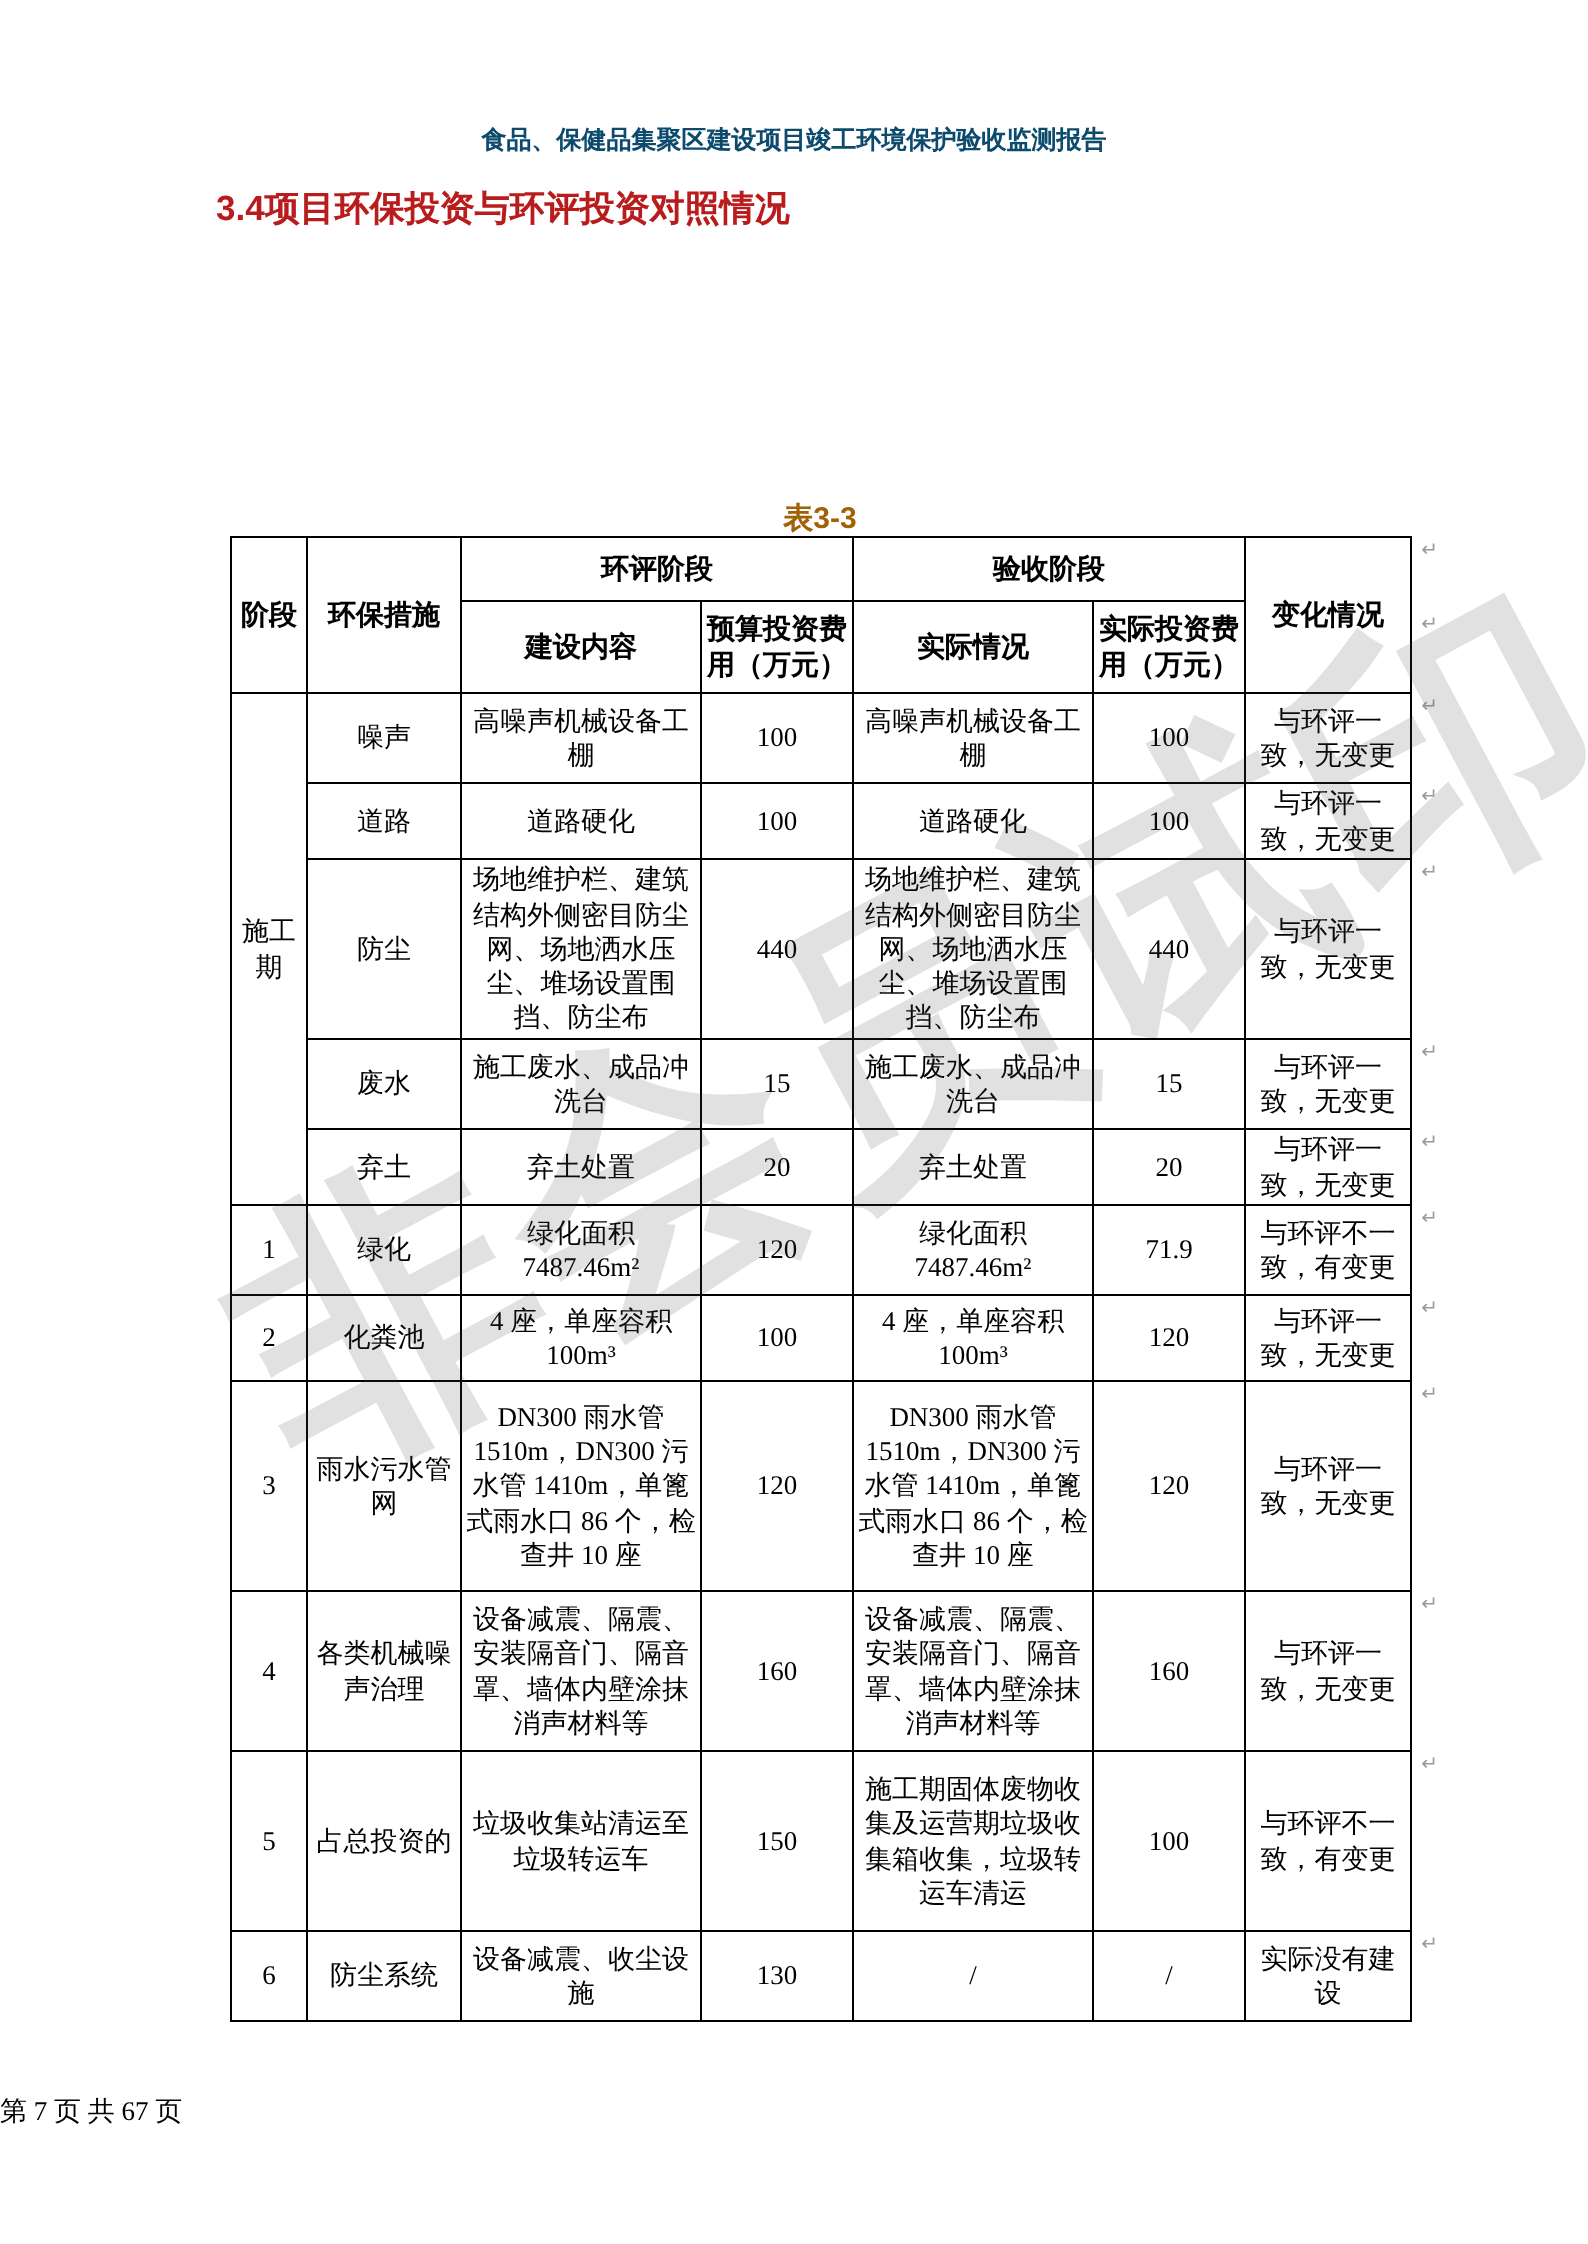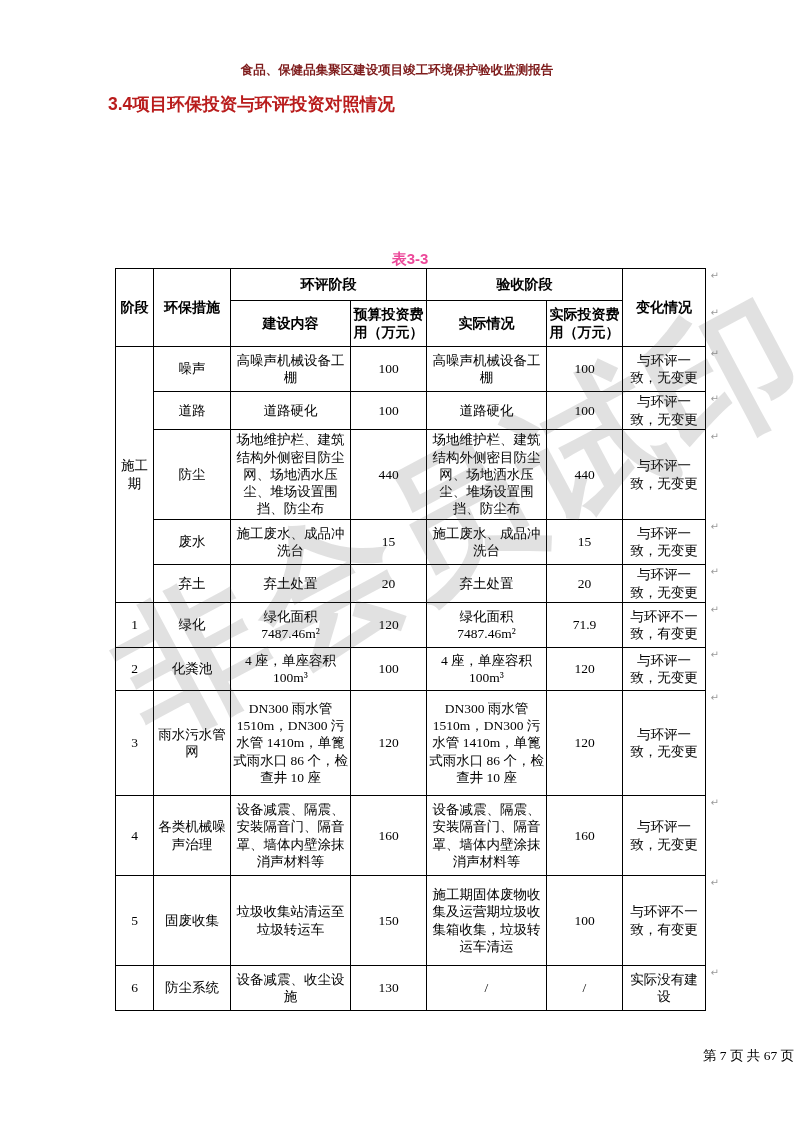--- a/index.html
+++ b/index.html
@@ -9,37 +9,37 @@
     background:#ffffff;
     outline:1px solid #e3e3e3;
     overflow:hidden;
     font-family:"Liberation Serif","DejaVu Serif",serif;
     color:#000;
   }
   .page-header{
     position:absolute;top:62px;left:0;width:100%;
     text-align:center;
     font-family:"Liberation Sans","DejaVu Sans",sans-serif;
-    font-weight:bold;font-size:12.5px;color:#7f1d1d;
+    font-weight:bold;font-size:12.5px;color:#0c4a6e;
   }
   .section-heading{
     position:absolute;top:92px;left:108px;width:620px;
     font-family:"Liberation Sans","DejaVu Sans",sans-serif;
     font-weight:bold;font-size:17.5px;color:#b91c1c;
   }
   .body-paragraph{
     position:absolute;top:124px;left:88px;width:624px;
     font-size:15.5px;line-height:33px;
     text-align:justify;text-indent:2em;color:#000;
   }
   .table-caption{
     position:absolute;top:250px;left:115px;width:590px;
     display:flex;justify-content:center;gap:30px;
     font-family:"Liberation Sans","DejaVu Sans",sans-serif;
-    font-weight:bold;font-size:15px;color:#ec4899;
+    font-weight:bold;font-size:15px;color:#a16207;
   }
   table.measures{
     position:absolute;top:268px;left:115px;
     width:590px;border-collapse:collapse;table-layout:fixed;
     font-size:13.5px;line-height:1.28;
   }
   table.measures th, table.measures td{
     border:1.5px solid #000;
     text-align:center;vertical-align:middle;
     padding:1px 2px;
@@ -61,21 +61,21 @@
     width:760px;height:160px;
     transform:rotate(-28deg);transform-origin:0 50%;
     font-family:"Liberation Sans","DejaVu Sans",sans-serif;
     font-weight:bold;font-size:148px;line-height:160px;
     letter-spacing:2px;white-space:nowrap;
     color:rgba(70,70,70,0.16);
     pointer-events:none;z-index:5;
   }
   .page-footer{
     position:absolute;top:1047px;left:0;width:100%;
-    text-align:right;font-size:13.5px;color:#000;
+    text-align:left;font-size:13.5px;color:#000;
   }
 </style>
 </head>
 <body>
 
 <div class="page">
 
   <div class="page-header">食品、保健品集聚区建设项目竣工环境保护验收监测报告</div>
 
   <div class="section-heading">3.4项目环保投资与环评投资对照情况</div>
@@ -183,21 +183,21 @@
         <td>4</td>
         <td>各类机械噪声治理</td>
         <td>设备减震、隔震、安装隔音门、隔音罩、墙体内壁涂抹消声材料等</td>
         <td>160</td>
         <td>设备减震、隔震、安装隔音门、隔音罩、墙体内壁涂抹消声材料等</td>
         <td>160</td>
         <td><span>与环评一致，无变更</span><span class="pmark">↵</span></td>
       </tr>
       <tr style="height:90px">
         <td>5</td>
-        <td>固废收集</td>
+        <td>占总投资的</td>
         <td>垃圾收集站清运至垃圾转运车</td>
         <td>150</td>
         <td>施工期固体废物收集及运营期垃圾收集箱收集，垃圾转运车清运</td>
         <td>100</td>
         <td><span>与环评不一致，有变更</span><span class="pmark">↵</span></td>
       </tr>
       <tr style="height:45px">
         <td>6</td>
         <td>防尘系统</td>
         <td>设备减震、收尘设施</td>

